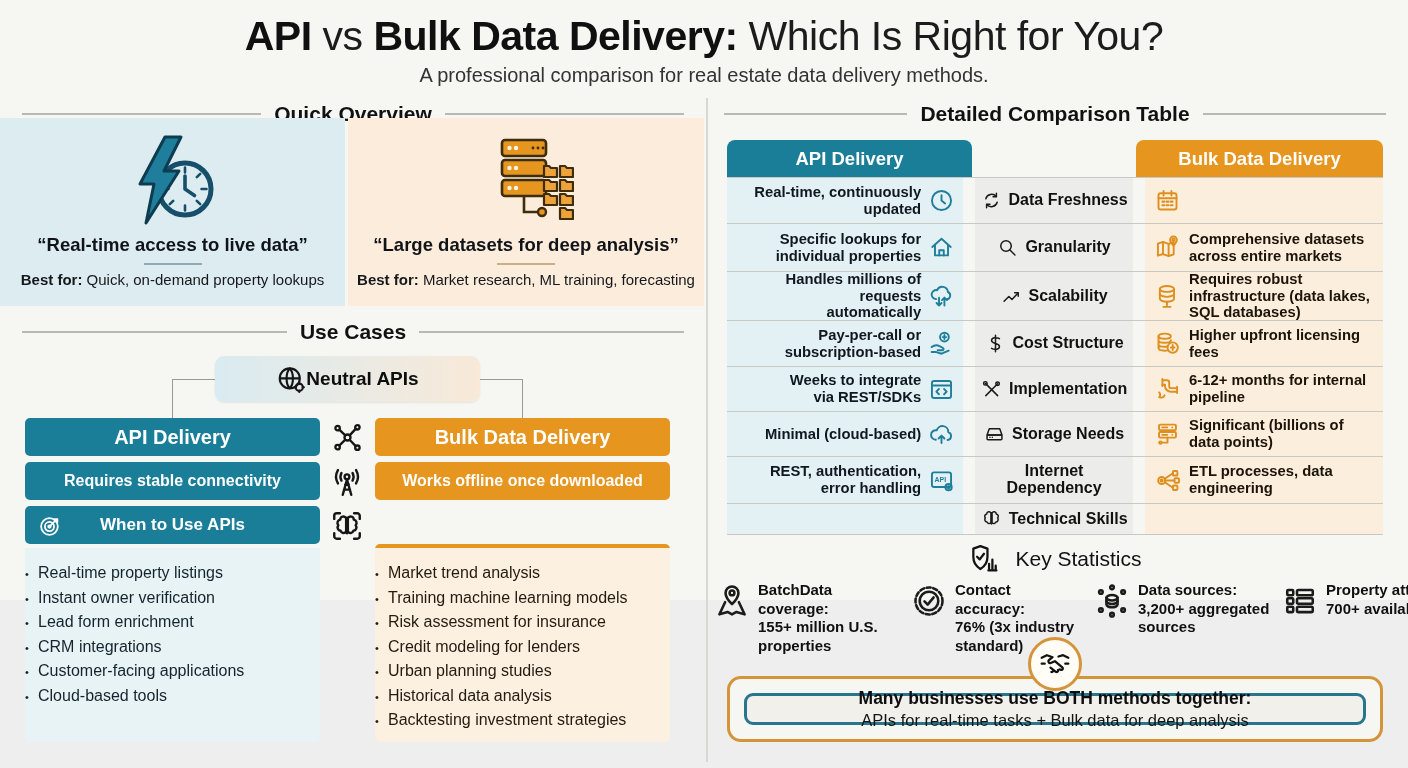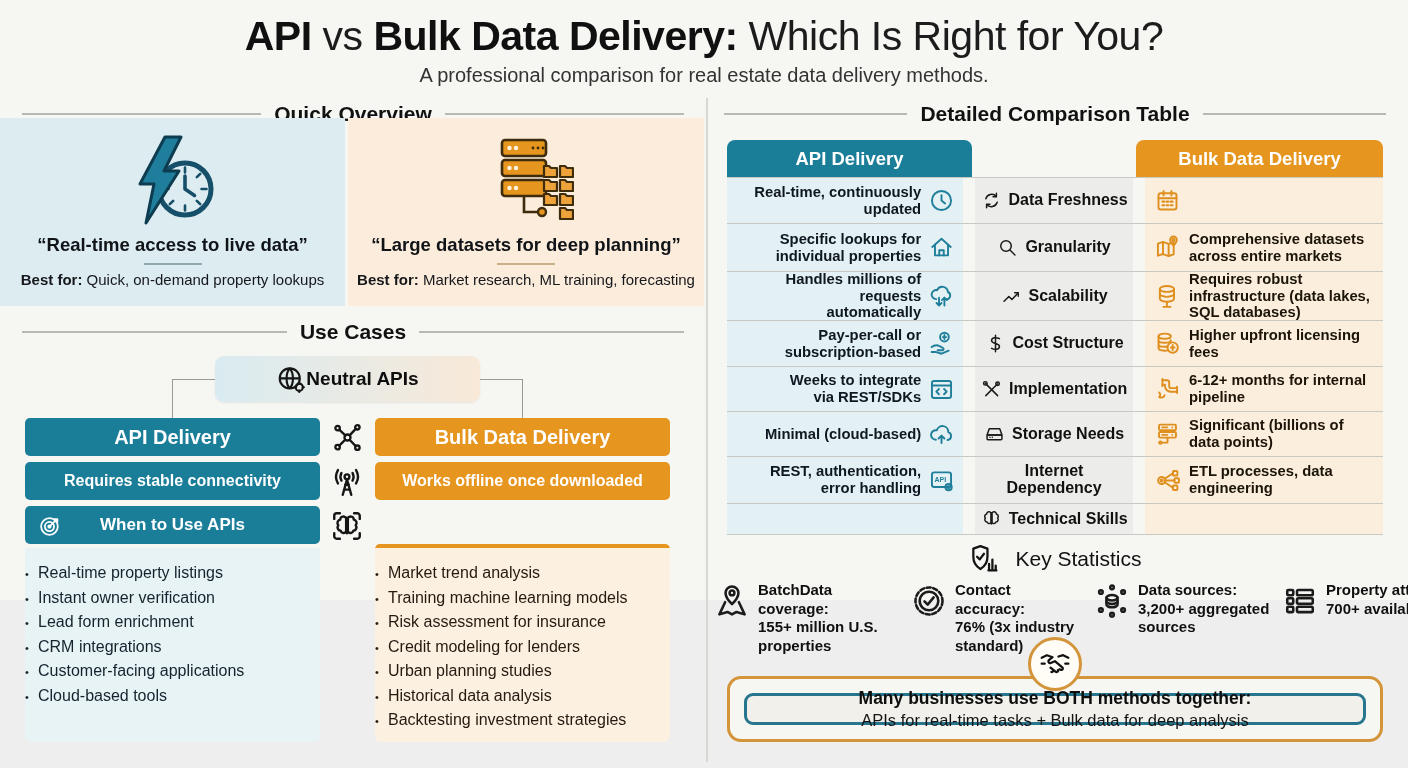--- a/index.html
+++ b/index.html
@@ -158,21 +158,21 @@
           <path d="M66 34h5l2 2h6v9H66z"></path>
             <path d="M82 34h5l2 2h6v9H82z"></path>
           <path d="M66 48h5l2 2h6v9H66z"></path>
             <path d="M82 48h5l2 2h6v9H82z"></path>
           <path d="M66 62h5l2 2h6v9H66z"></path>
             <path d="M82 62h5l2 2h6v9H82z"></path>
           <path d="M82 76h5l2 2h6v9H82z"></path>
         </g>
       </svg>
     </span>
-    <div class="quote">“Large datasets for deep planning”</div>
+    <div class="quote">“Large datasets for deep analysis”</div>
     <div class="qdiv" style="background:#c8b18a"></div>
     <div class="bestfor"><span class="bl">Best for:</span><span> Market research, ML training, forecasting</span></div>
   </div>
 
   <div class="abs sec-head" style="left:22px;top:320px;width:662px">
     <span class="hl"></span>
     <span>Use Cases</span>
     <span class="hl"></span>
   </div>
 

